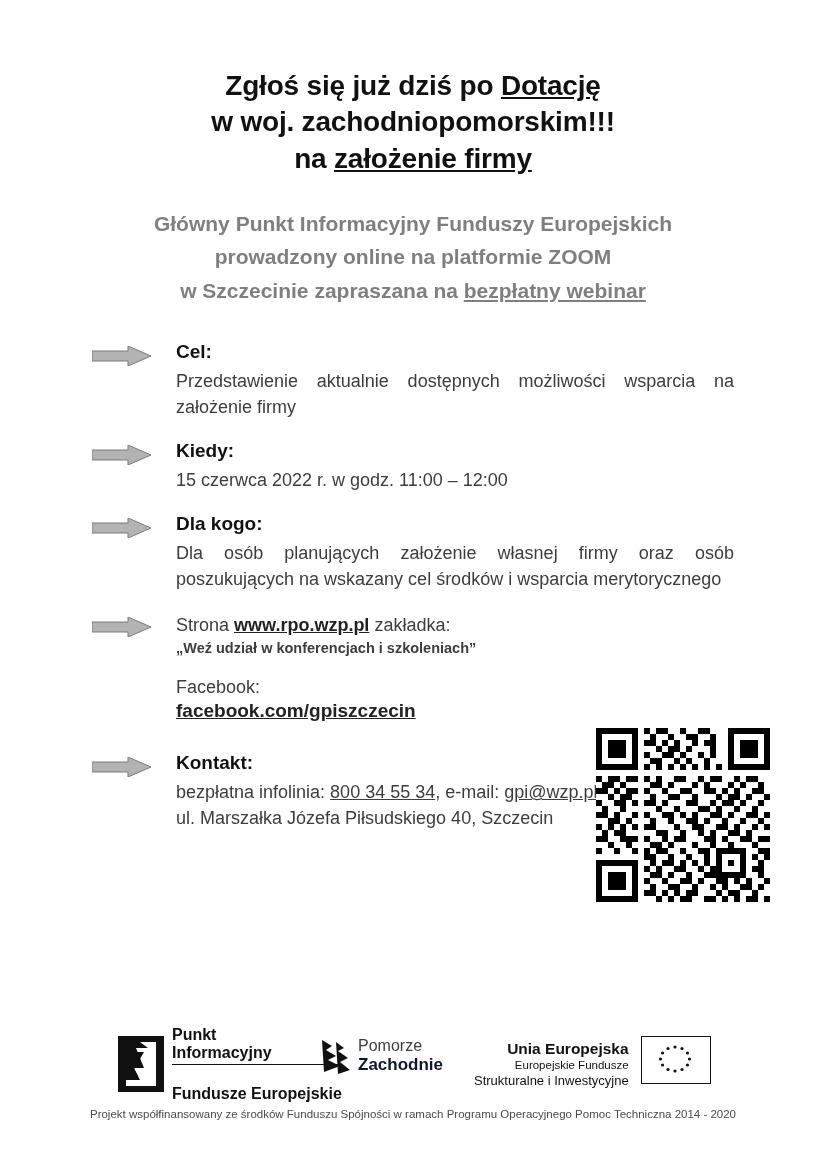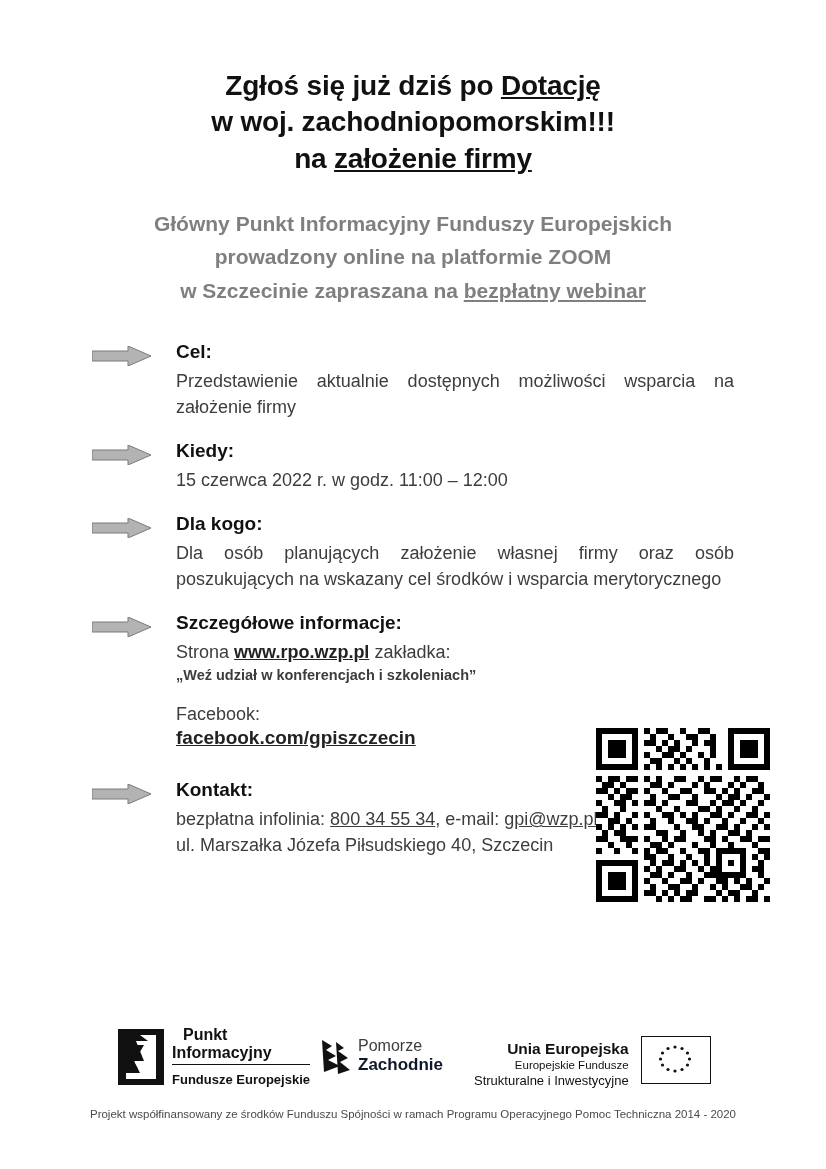--- a/index.html
+++ b/index.html
@@ -131,23 +131,23 @@
     top: 4px;
     display: flex;
     align-items: center;
   }
   .logo-fe .mark {
     width: 46px;
     height: 56px;
     margin-right: 8px;
   }
   .logo-fe .txt { line-height: 1.12; }
-  .logo-fe .t1 { font-size: 16px; font-weight: bold; color: #111; margin-left: 11px; }
+  .logo-fe .t1 { font-size: 16px; font-weight: bold; color: #111; }
   .logo-fe .t2 { font-size: 16px; font-weight: bold; color: #111; }
-  .logo-fe .t3 { font-size: 13px; font-weight: bold; color: #111; border-top: 1.5px solid #111; padding-top: 8px; margin-top: 2px; }
+  .logo-fe .t3 { font-size: 16px; font-weight: bold; color: #111; border-top: 1.5px solid #111; padding-top: 20px; margin-top: 2px; }
 
   .logo-pz {
     position: absolute;
     left: 318px;
     top: 14px;
     display: flex;
     align-items: center;
   }
   .logo-pz .mark { width: 34px; height: 40px; margin-right: 6px; }
   .logo-pz .t1 { font-size: 16px; color: #3d3d3d; }
@@ -228,21 +228,20 @@
       <div class="section-head">Dla kogo:</div>
       <div class="section-body">Dla osób planujących założenie własnej firmy oraz osób poszukujących na wskazany cel środków i wsparcia merytorycznego</div>
     </div>
 
     <div class="gap-line"></div>
 
     <div class="section">
       <svg class="arrow" viewBox="0 0 60 20">
         <polygon points="0,5 36,5 36,0 59,10 36,20 36,15 0,15" fill="#b3b3b3" stroke="#7a7a7a" stroke-width="1"></polygon>
       </svg>
-      <div class="section-head">Szczegółowe informacje:</div>
       <div class="section-body nojust narrow">
         <span>Strona </span><a class="link-bold-u" href="#">www.rpo.wzp.pl</a><span> zakładka:</span>
       </div>
       <div class="quote-small">„Weź udział w konferencjach i szkoleniach”</div>
       <div style="height:18px"></div>
       <div class="section-body nojust narrow">Facebook:</div>
       <a class="fb-link" href="#">facebook.com/gpiszczecin</a>
     </div>
 
     <div style="height:22px"></div>

